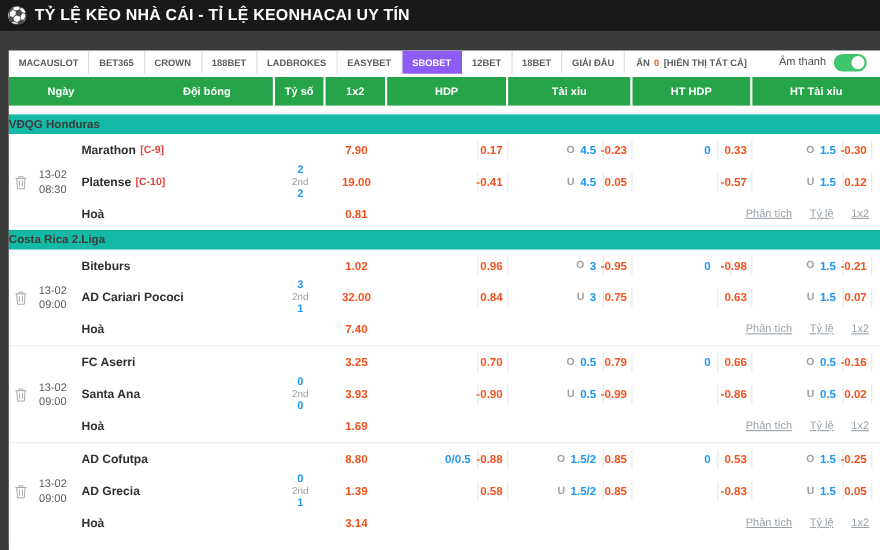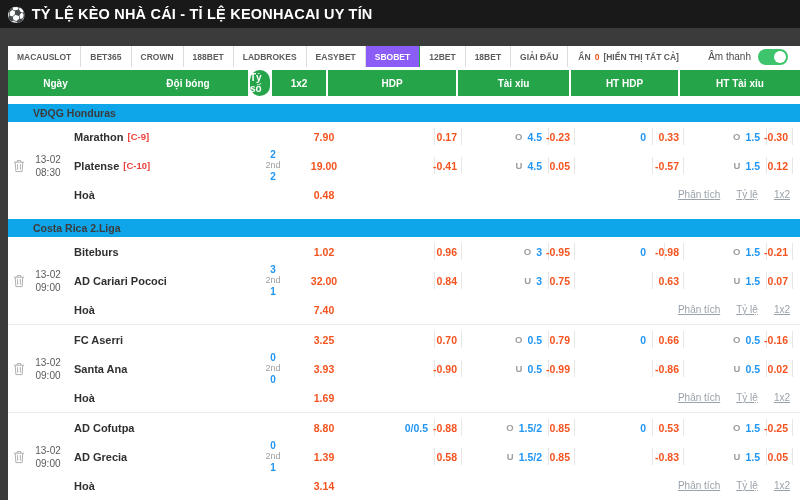--- a/index.html
+++ b/index.html
@@ -33,28 +33,28 @@
   .thin-gap { height:3px; background:#ffffff; }
 
   
   .thead { height:26px; display:flex; background:#ffffff; }
   .hcell { background:#26a449; color:#ffffff; font-size:10px; font-weight:bold;
            display:flex; align-items:center; justify-content:center; margin-right:2px; }
   .hcell:last-child { margin-right:0; }
   .h1 { width:240px; justify-content:flex-start;gap:25px; }
   .h1 .sub-date { width:95px; text-align:center; }
   .h1 .sub-team { flex:1; text-align:center; }
-  .h2 { width:20px;border-radius:11px; } .h3 { width:54px; } .h4 { width:128px; }
+  .h2 { width:44px; } .h3 { width:54px; } .h4 { width:108px; }
   .h5 { width:111px; } .h6 { width:107px; } .h7 { width:114px; flex:1; }
 
   .spacer8 { height:8px; background:#ffffff; }
-  .section + .section { margin-top:10px; }
-
-  .league-bar { height:18px; background:#0ea5e9; color:#3c3c3c; font-size:10.5px; font-weight:bold;
-                line-height:18px; padding-left:25px; }
+  .section + .section { }
+
+  .league-bar { height:18px; background:#14b8a6; color:#3c3c3c; font-size:10.5px; font-weight:bold;
+                line-height:18px; }
 
   
   .match { display:grid;
            grid-template-columns:22px 36px 184px 46px 56px 82px 28px 86px 27px 77px 32px 82px 27px;
            grid-auto-rows:29px; padding-right:7px; background:#ffffff; }
   .match + .match { border-top:1px solid #e9e9e9; }
   .cell { display:flex; align-items:center; }
   .ctr { justify-content:center; }
   .rgt { justify-content:flex-end; }
   .date-cell { flex-direction:column; justify-content:center; font-size:10px; color:#5a5a5a; line-height:13px; }
@@ -217,21 +217,21 @@
             <span class="ou-side">U</span>
             <span class="line-num">1.5</span>
           </div>
           <div class="cell" style="grid-area: 2 / 13;">
             <div class="bwrap">
               <span class="odd-val">0.12</span>
             </div>
           </div>
           <div class="cell team-cell" style="grid-area: 3 / 3;">Hoà</div>
           <div class="cell ctr" style="grid-area: 3 / 5;">
-            <span class="odd-val">0.48</span>
+            <span class="odd-val">0.81</span>
           </div>
           <div class="links-cell" style="grid-row: 3;">
             <div class="mlink">Phân tích</div>
             <div class="mlink">Tỷ lệ</div>
             <div class="mlink">1x2</div>
           </div>
         </div>
       </div>
       <div class="section">
         <div class="league-bar">Costa Rica 2.Liga</div>

